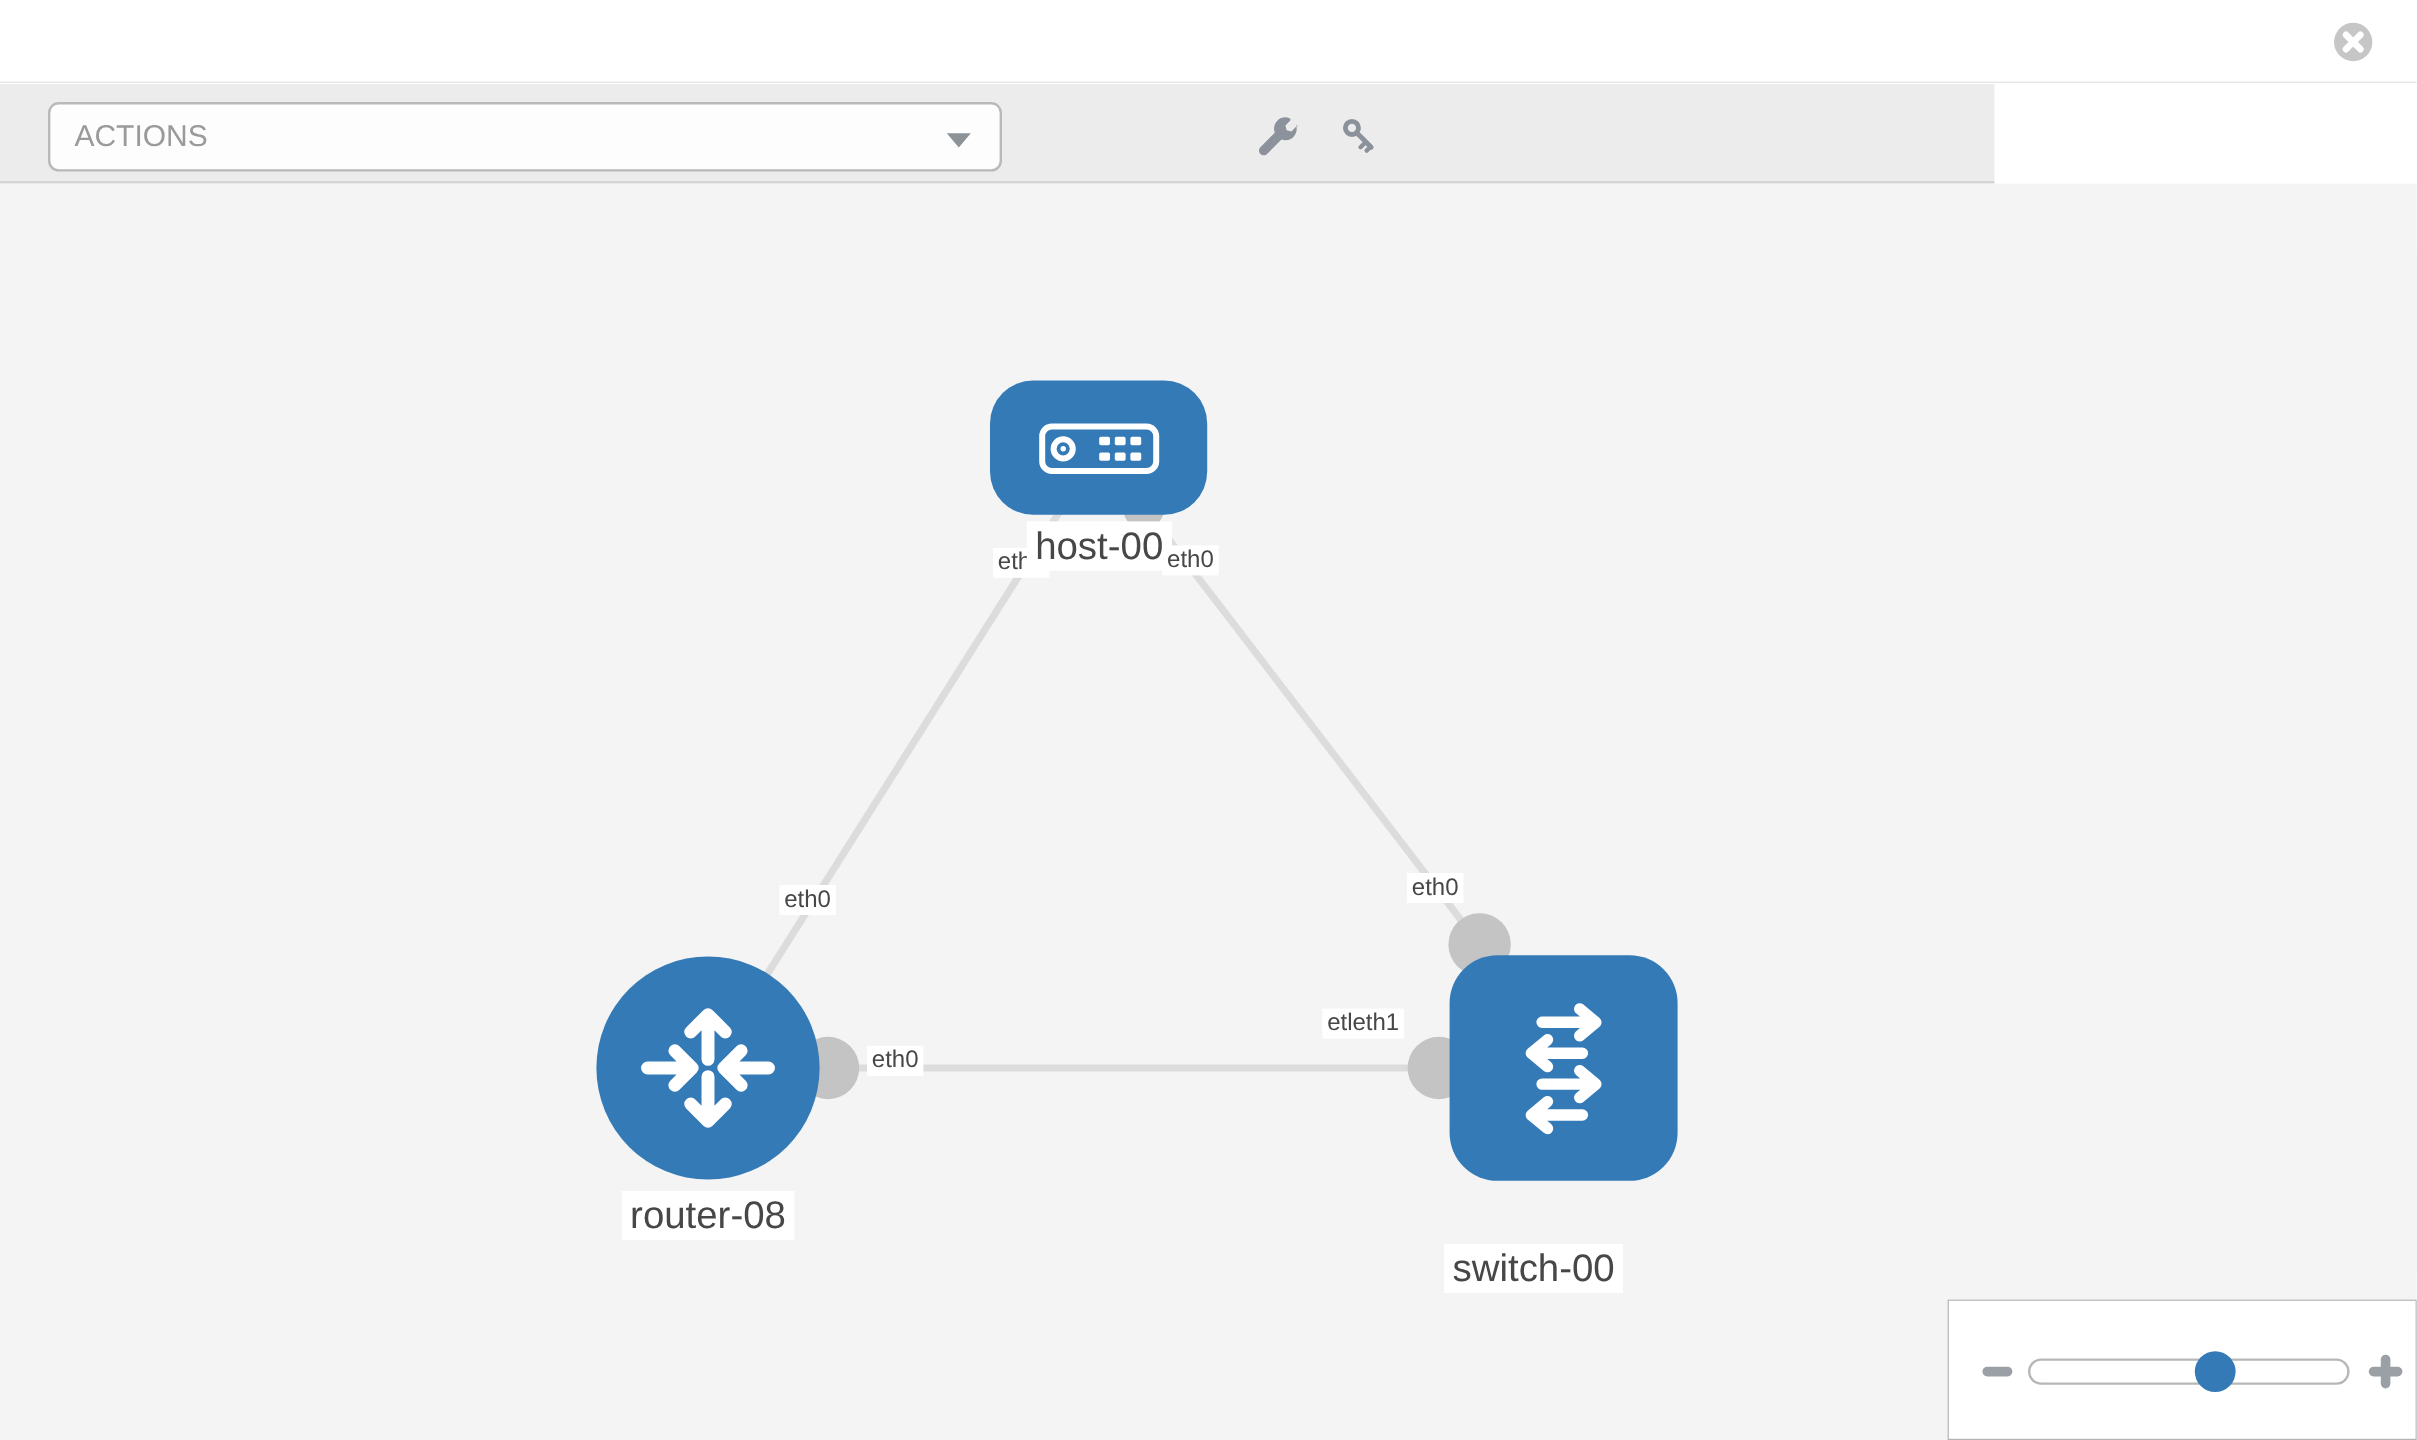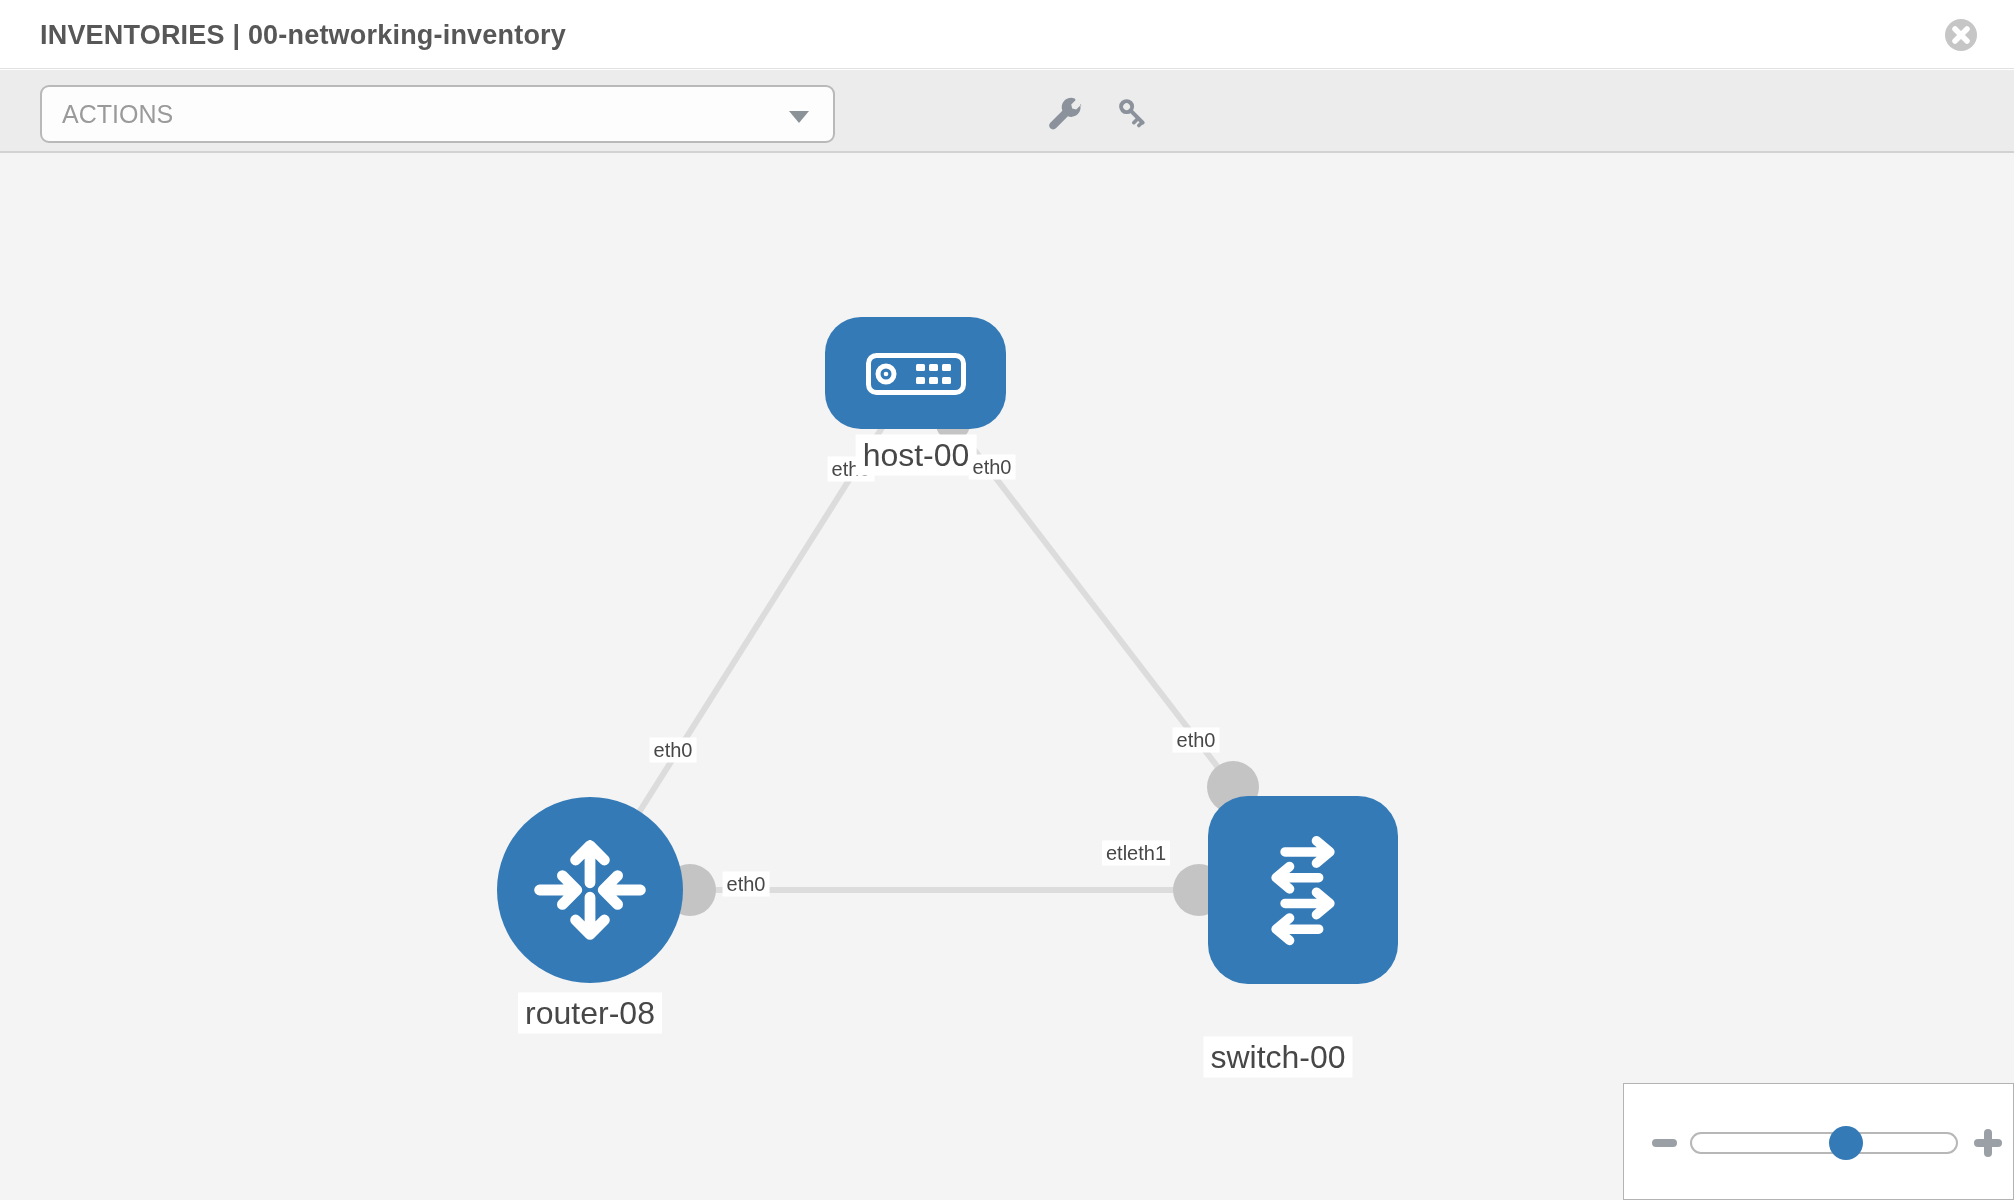--- a/index.html
+++ b/index.html
@@ -9,21 +9,21 @@
 
   
   .header { position:absolute; top:0; left:0; width:2014px; height:69px;
     background:#ffffff; border-bottom:1px solid #e1e1e1; }
   .header-title { position:absolute; left:40px; top:20px; font-size:27px;
     font-weight:bold; color:#575757; letter-spacing:0.2px; }
   .close-btn { position:absolute; right:36px; top:18px; width:34px; height:34px;
     cursor:pointer; }
 
   
-  .toolbar { position:absolute; top:70px; left:0; width:2014px; height:83px;
+  .toolbar { position:absolute; top:70px; left:0; width:1662px; height:83px;
     background:#ececec; border-bottom:2px solid #d2d2d2; }
   .select-box { position:absolute; top:15px; height:58px; background:#fdfdfd;
     border:2px solid #b9b9b9; border-radius:9px; display:flex; align-items:center;
     padding:0 20px; font-size:25px; color:#9a9a9a; cursor:pointer; }
   .select-actions { left:40px; width:795px; }
   .select-search { left:1183px; width:792px; }
   .chevron-down { position:absolute; right:24px; top:24px; width:0; height:0;
     border-left:10px solid transparent; border-right:10px solid transparent;
     border-top:12px solid #8b9298; }
   .tool-icon { position:absolute; top:25px; width:38px; height:38px; cursor:pointer; }
@@ -60,21 +60,20 @@
     height:8px; border-radius:4px; background:#9aa0a5; }
   .zoom-plus::after { content:""; position:absolute; left:10px; top:0; width:8px;
     height:28px; border-radius:4px; background:#9aa0a5; }
 </style>
 </head>
 <body>
 
 <div class="app">
 
   <div class="header">
-    <div class="header-title">INVENTORIES | 00-networking-inventory</div>
     <svg class="close-btn" viewBox="0 0 34 34">
       <circle cx="17" cy="17" r="16" fill="#c6c6c6"></circle>
       <path d="M11 11 L23 23 M23 11 L11 23" stroke="#ffffff" stroke-width="5.5" stroke-linecap="round"></path>
     </svg>
   </div>
 
   <div class="toolbar">
     <div class="select-box select-actions">
       <span>ACTIONS</span>
       <span class="chevron-down"></span>

